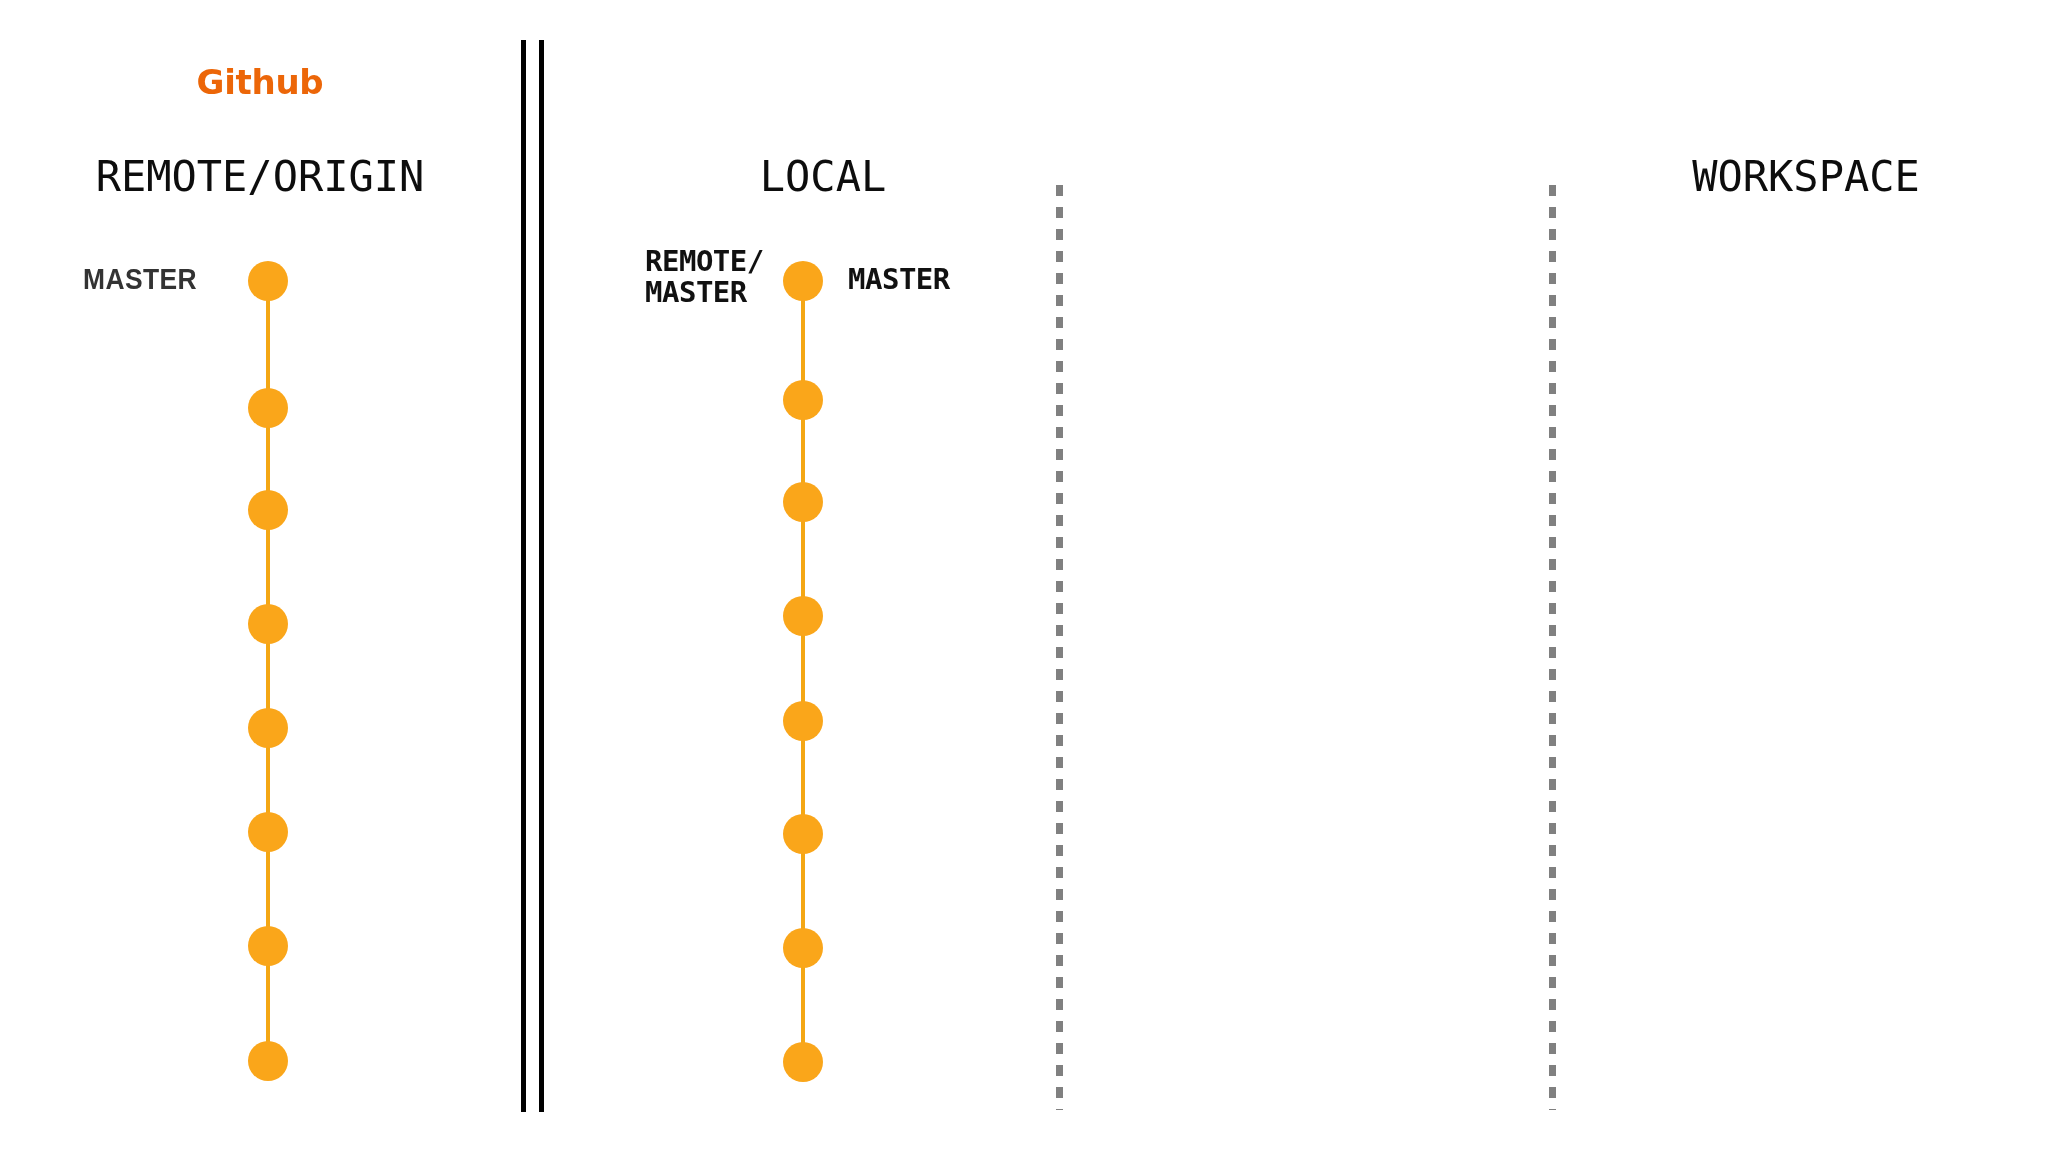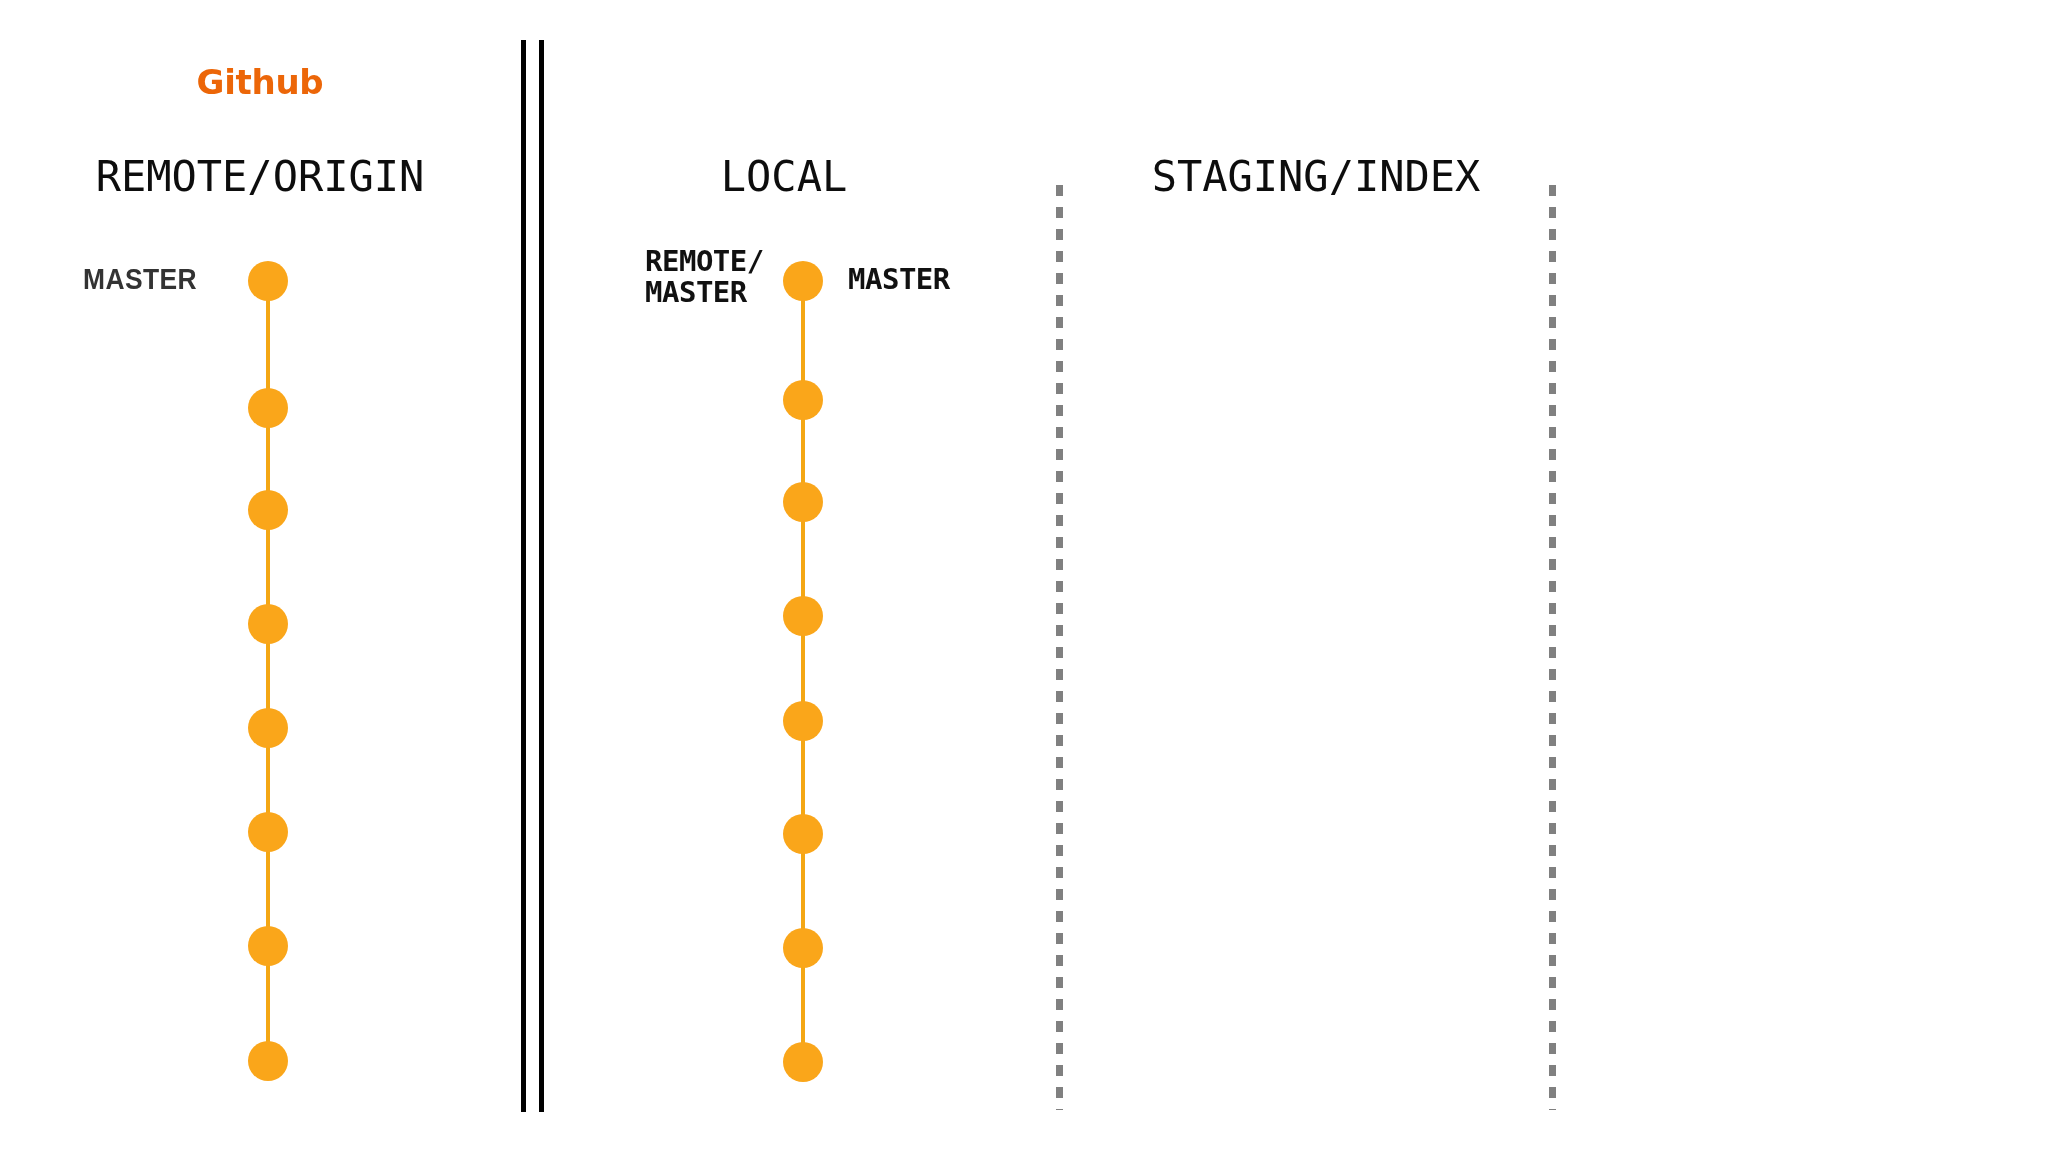--- a/index.html
+++ b/index.html
@@ -40,21 +40,21 @@
     font-family: "DejaVu Sans Mono", monospace;
     font-weight: normal;
     font-size: 42px;
     color: #0d0d0d;
     white-space: nowrap;
     transform: translateX(-50%);
     text-align: center;
     letter-spacing: 0px;
   }
   #col-remote    { left: 252px;  top: 152px; margin-left: 8px; }
-  #col-local     { left: 784px;  top: 152px; }
+  #col-local     { left: 823px;  top: 152px; }
   #col-staging   { left: 1316px; top: 152px; }
   #col-workspace { left: 1806px; top: 152px; }
 
   
   .divider-solid {
     position: absolute;
     top: 40px;
     height: 1072px;
     width: 5px;
     background: #000000;
@@ -131,22 +131,22 @@
 
 <div id="canvas">
 
   <div class="section-title" id="title-github">Github</div>
 
 
   <div class="col-header" id="col-remote">REMOTE/ORIGIN</div>
 
   <div class="col-header" id="col-local">LOCAL</div>
 
-  <div class="col-header" id="col-staging">STAGING/INDEX</div>
 
+  <div class="col-header" id="col-workspace">WORKSPACE</div>
 
   <div class="divider-solid" id="divider-solid-a"></div>
   <div class="divider-solid" id="divider-solid-b"></div>
 
   <div class="divider-dashed" id="divider-dashed-a"></div>
   <div class="divider-dashed" id="divider-dashed-b"></div>
 
   <div class="chain" id="chain-remote">
       <div class="chain-line" style="left: 268px; top: 281px; height: 127px;"></div>
       <div class="chain-line" style="left: 268px; top: 408px; height: 102px;"></div>

